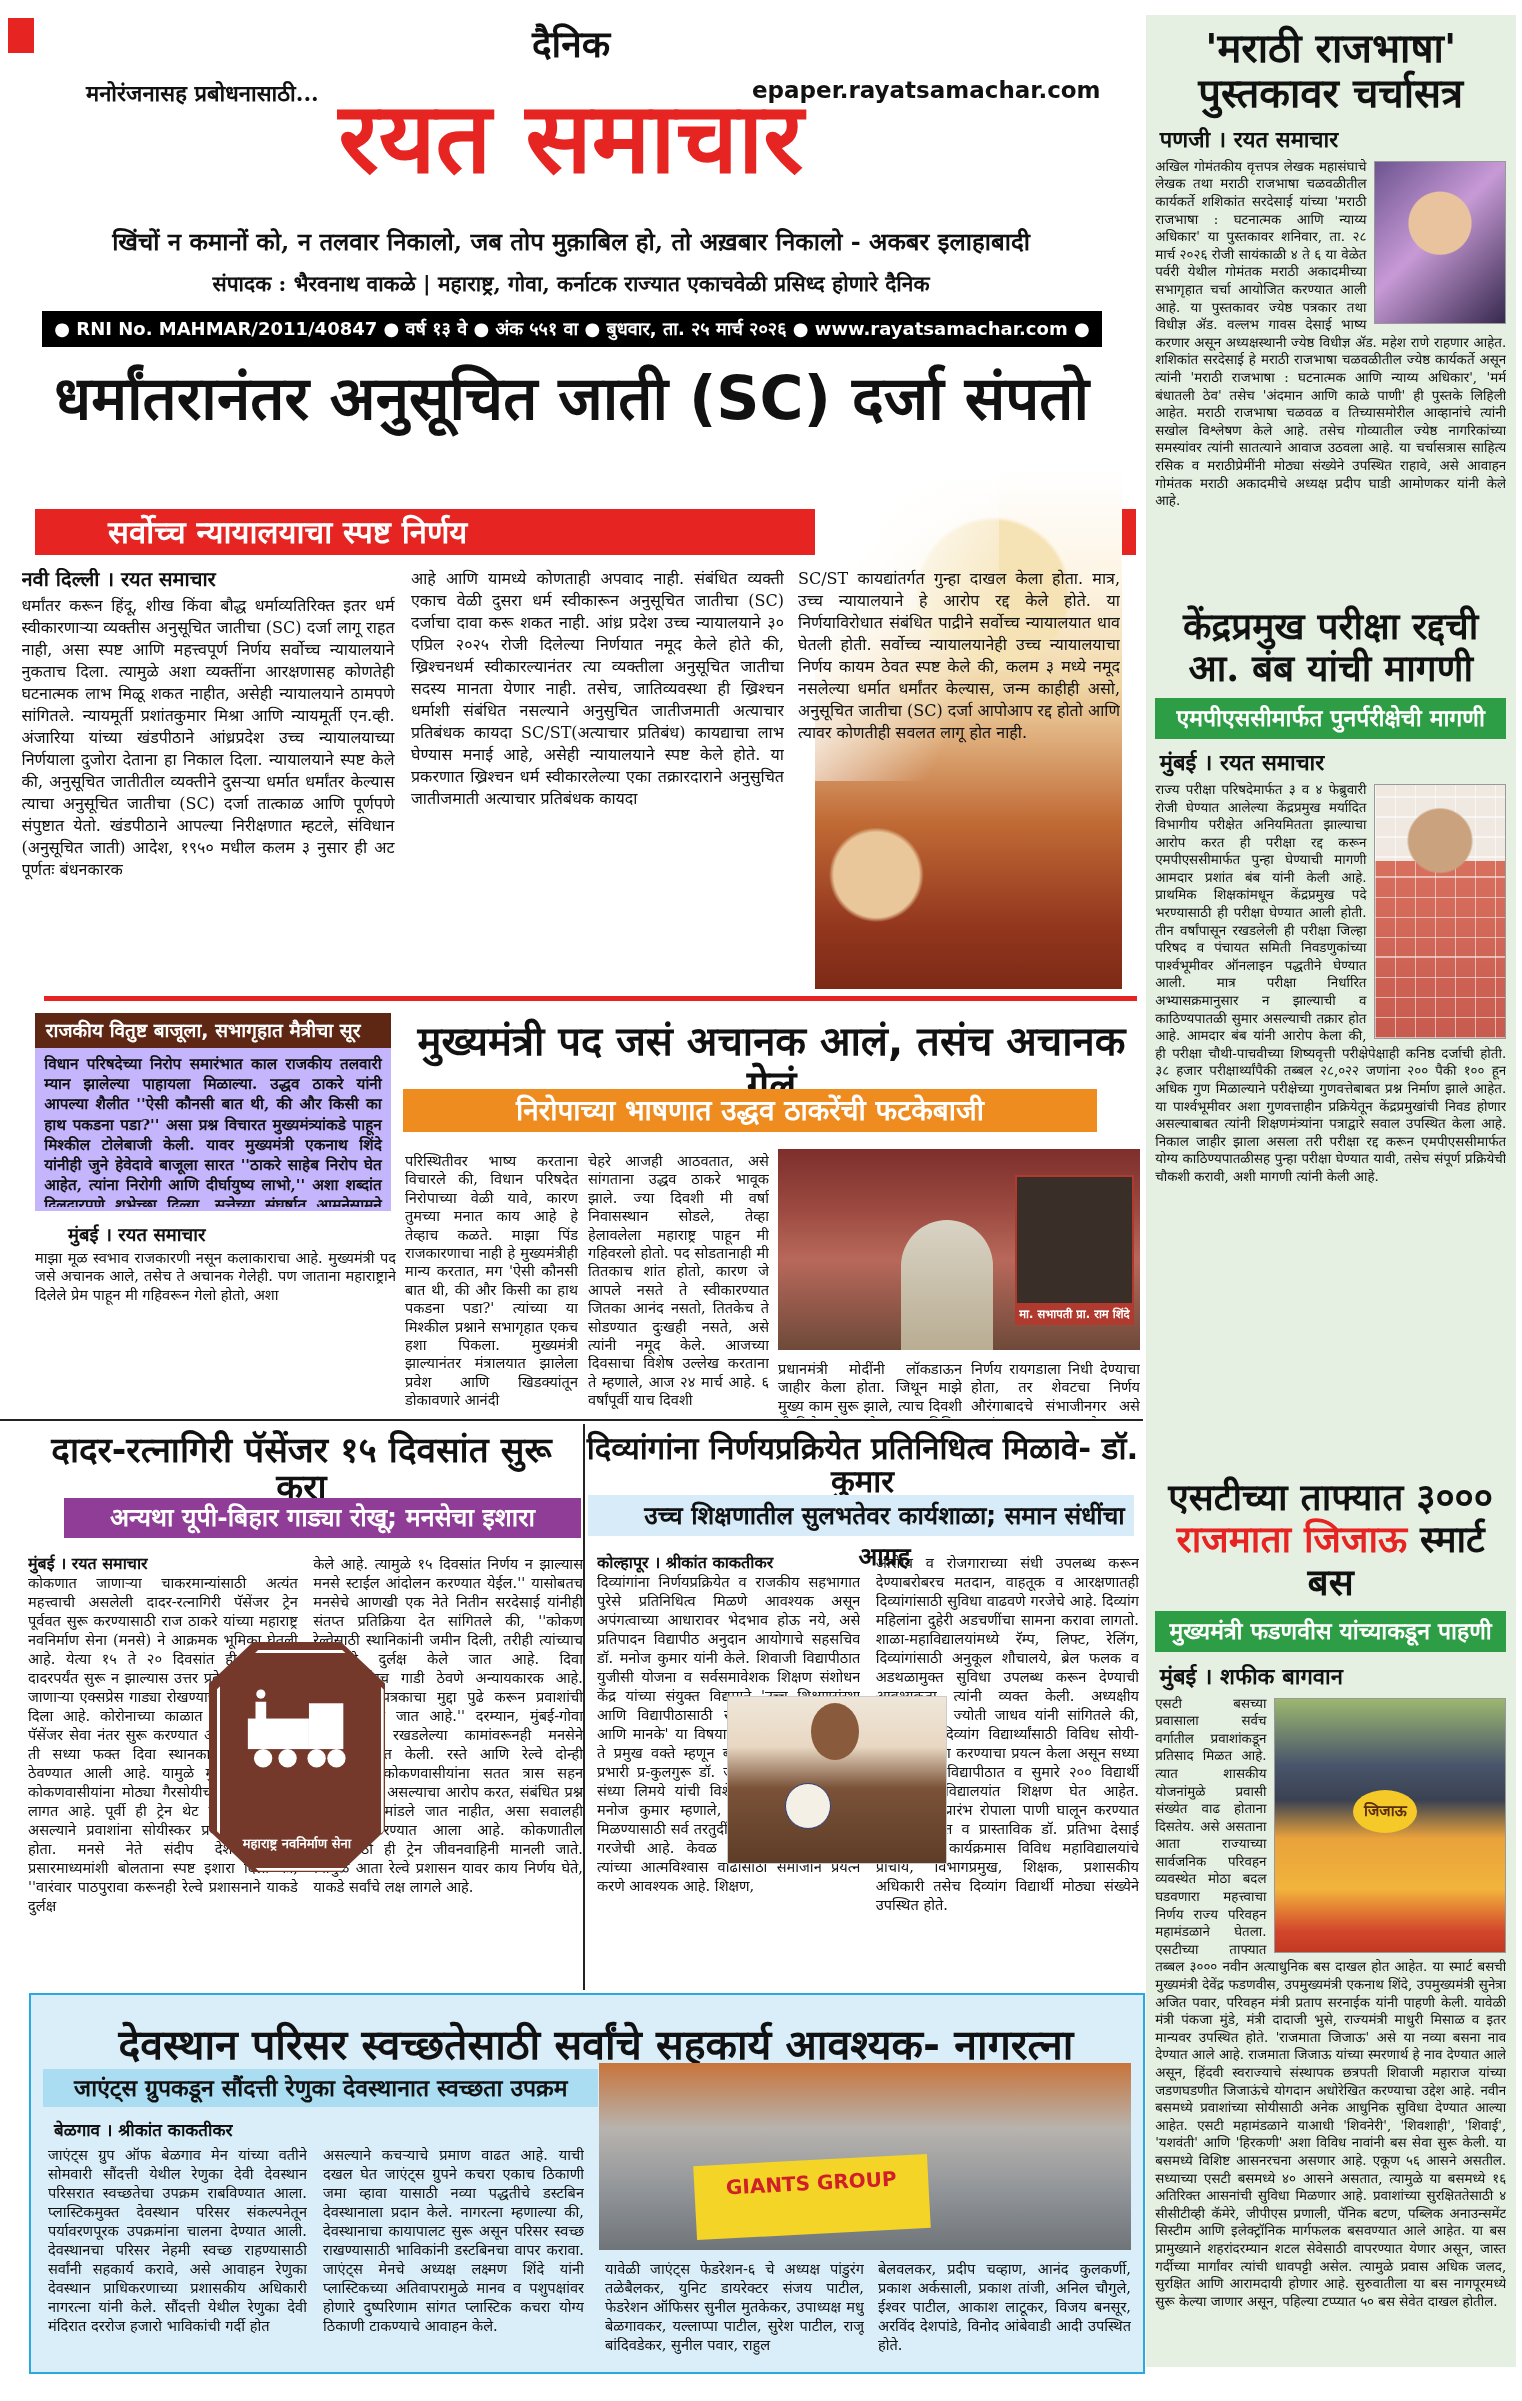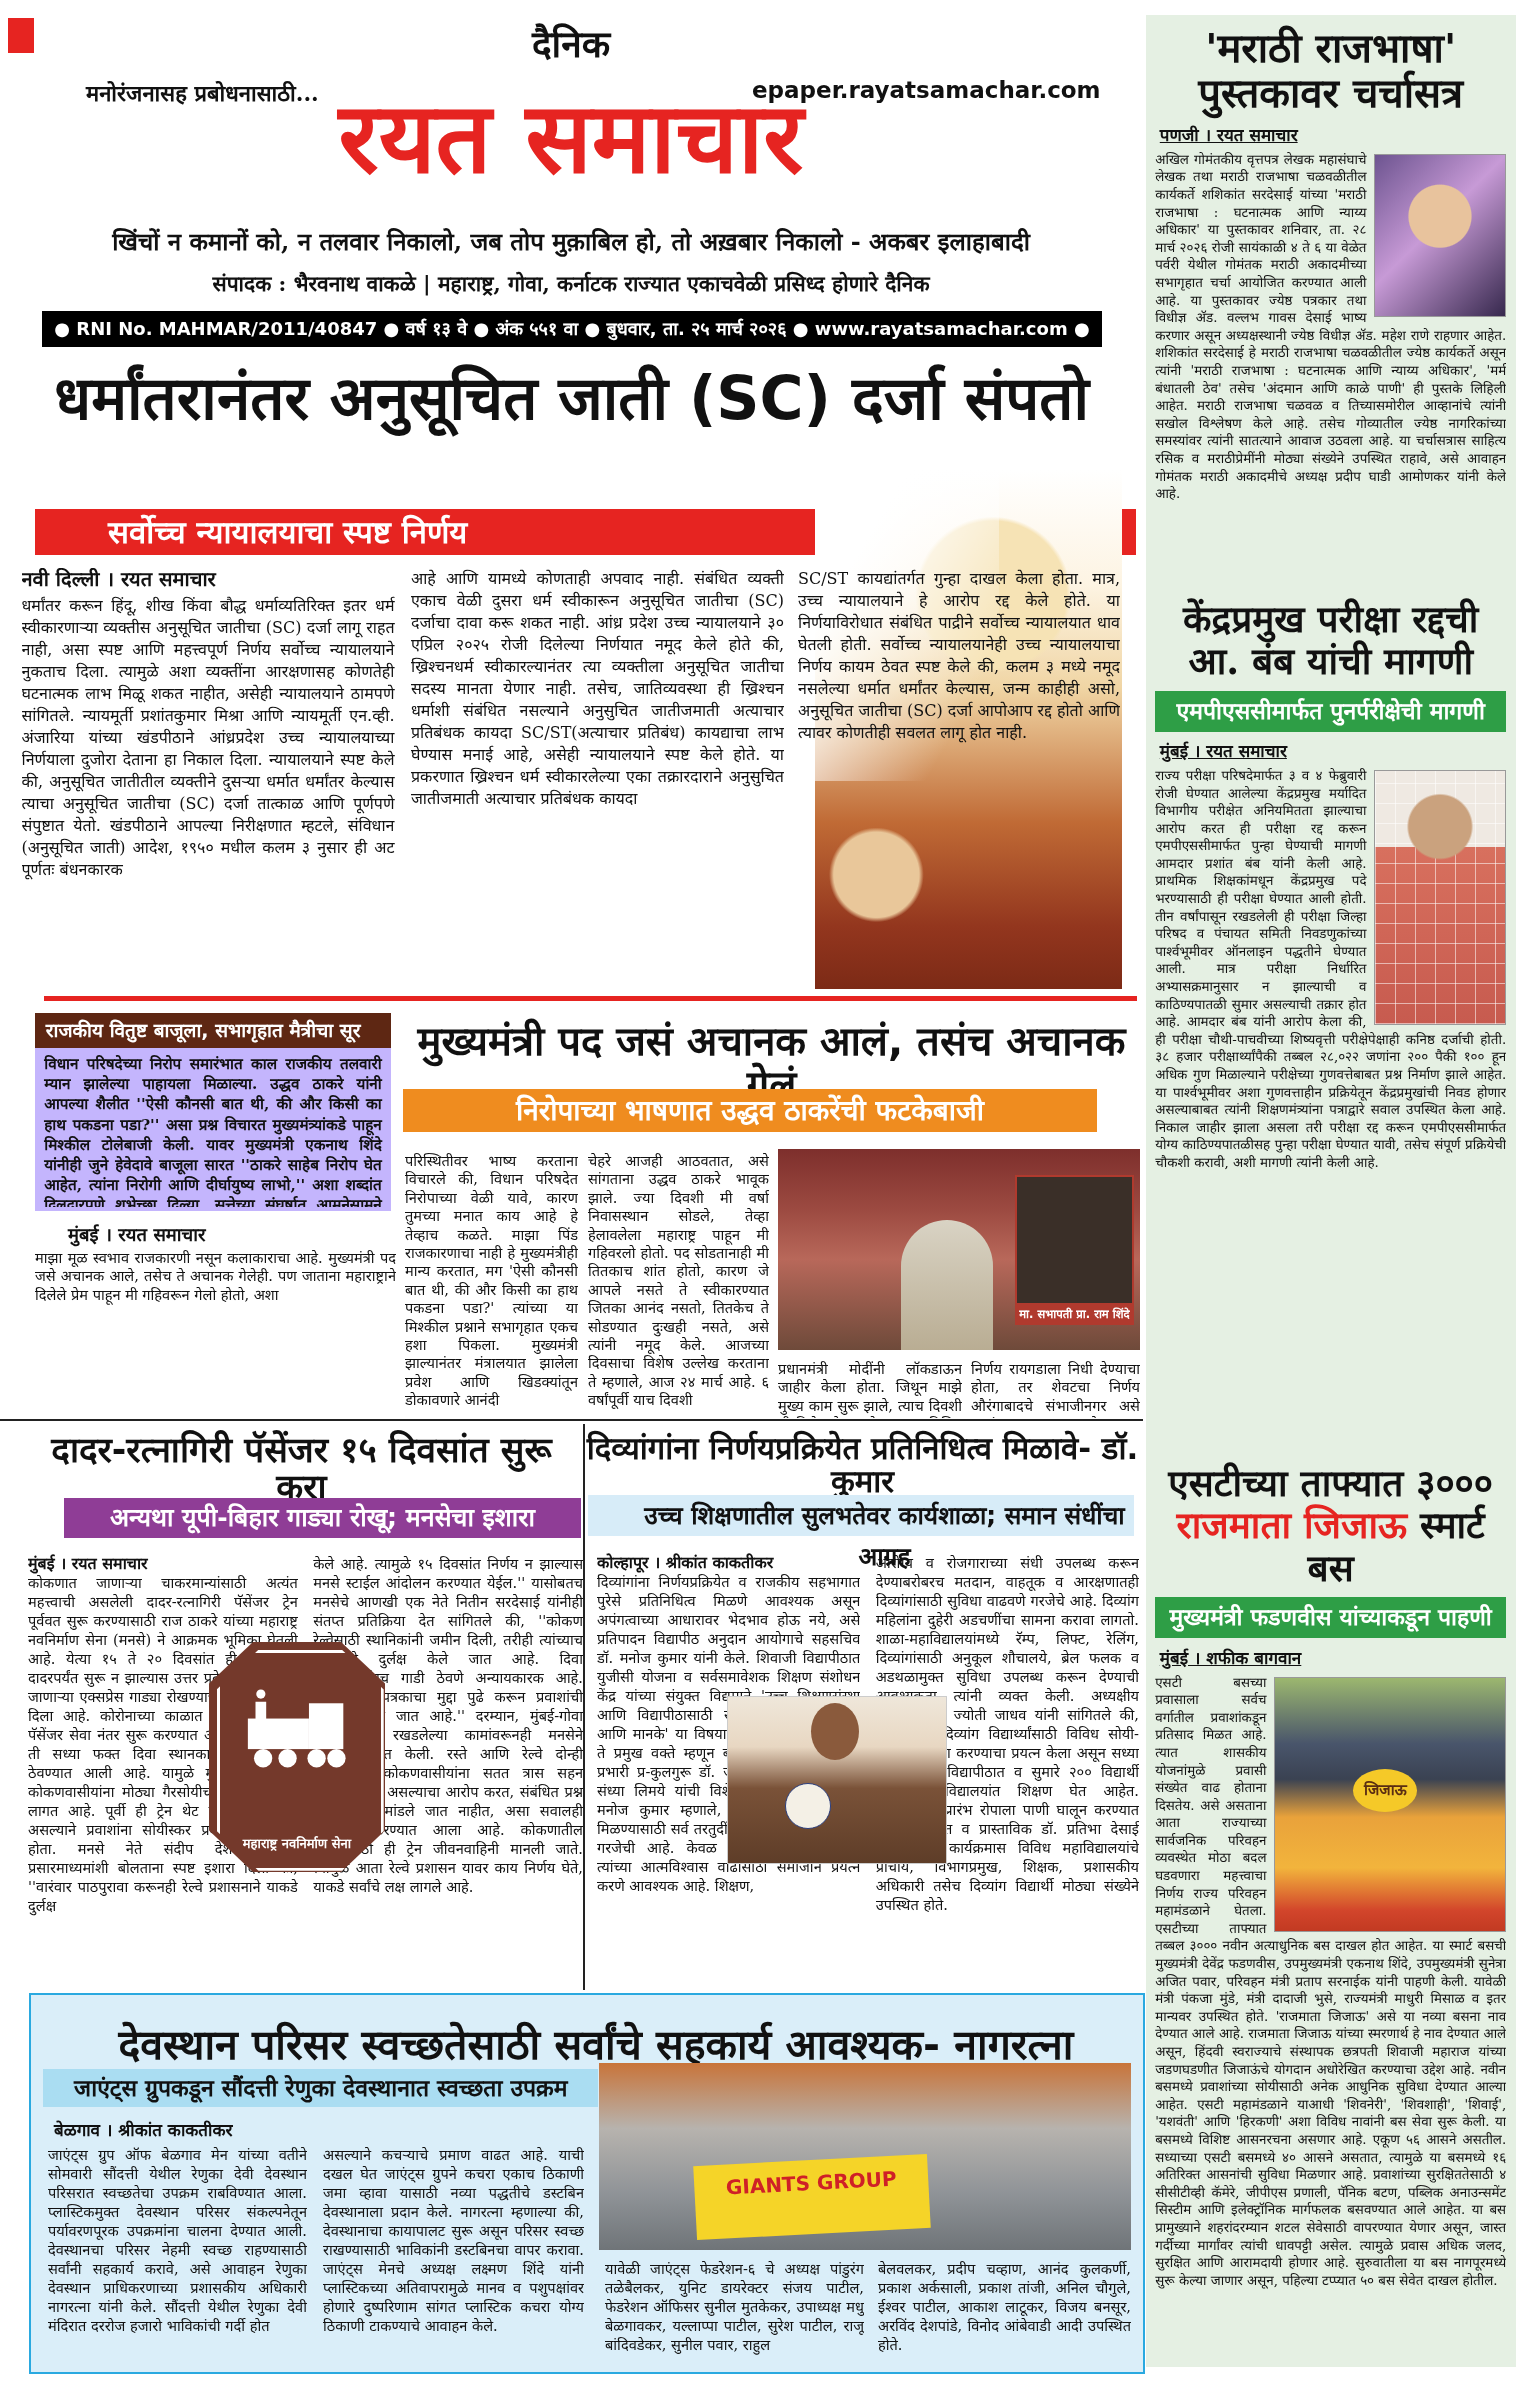--- a/index.html
+++ b/index.html
@@ -123,21 +123,21 @@
   .temple-byline{position:absolute;left:23px;top:123px;font-size:17px;}
   .temple-c1{position:absolute;left:17px;top:150px;width:259px;height:212px;font-size:14.6px;line-height:19px;}
   .temple-c2{position:absolute;left:292px;top:150px;width:261px;height:212px;font-size:14.6px;line-height:19px;}
   .temple-c3{position:absolute;left:574px;top:264px;width:259px;height:100px;font-size:14.6px;line-height:19px;}
   .temple-c4{position:absolute;left:847px;top:264px;width:253px;height:100px;font-size:14.6px;line-height:19px;}
 
   
   .right-col{left:1146px;top:15.3px;width:370px;height:2352px;background:#e5f0e3;padding:0;}
   .rc-inner{position:absolute;left:9.2px;top:6.1px;width:351px;height:2340px;overflow:hidden;}
   .rc-h1{font-size:40px;font-weight:bold;text-align:center;line-height:1.12;margin:4.6px 0 7.7px 0;}
-  .rc-byline{font-size:17px;margin:1.5px 0 4.6px 4.6px;text-decoration:underline;}
+  .rc-byline{font-size:22px;margin:1.5px 0 4.6px 4.6px;}
   .rc-body{font-size:13.4px;line-height:17.6px;text-align:justify;}
   .rc-photo{float:right;margin:3.1px 0 4.6px 7.7px;border:0.8px solid #999;}
   .portrait1{width:130px;height:161px;
      background:radial-gradient(circle at 50% 38%, #e8c39d 0 26%, rgba(0,0,0,0) 27%),
      linear-gradient(135deg,#6d5490 0%,#c79ad6 45%,#37294e 100%);}
   .portrait2{width:130px;height:253px;
      background:
        radial-gradient(circle at 50% 22%, #caa27e 0 15%, rgba(0,0,0,0) 16%),
        repeating-linear-gradient(0deg, rgba(255,255,255,.55) 0 1.5px, rgba(0,0,0,0) 1.5px 20px),
        repeating-linear-gradient(90deg, rgba(255,255,255,.55) 0 1.5px, rgba(0,0,0,0) 1.5px 20px),

